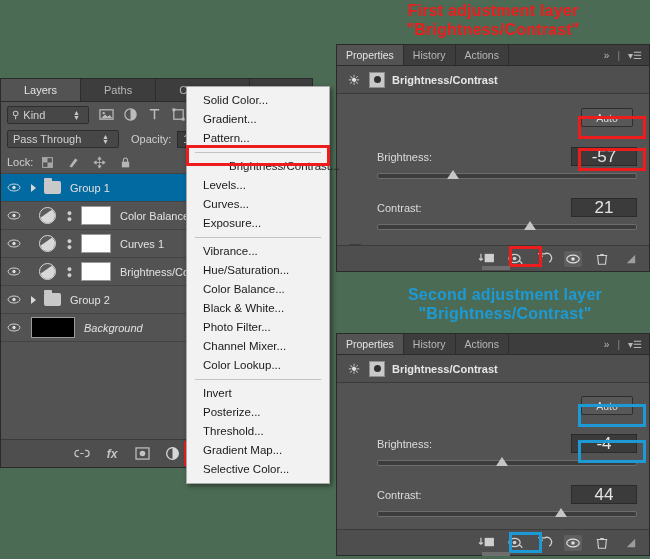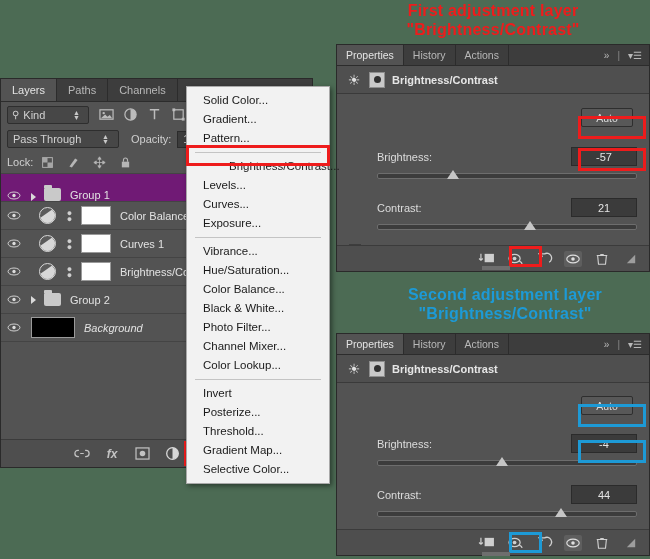--- a/index.html
+++ b/index.html
@@ -24,21 +24,21 @@
   #layers-panel{
     left:0;top:78px;width:313px;height:390px;
     background:#535353;border:1px solid #2a2a2a;
     box-sizing:border-box;
   }
   .panel-tabbar{
     height:22px;background:#3d3d3d;display:flex;align-items:stretch;
     border-bottom:1px solid #2c2c2c;position:relative;
   }
   .ptab{
-    display:flex;align-items:center;padding:0 11px;font-size:11px;color:#b8b8b8;
+    display:flex;align-items:center;padding:0 23px;font-size:11px;color:#b8b8b8;
     background:#3d3d3d;border-right:1px solid #2c2c2c;
   }
   .ptab.active{background:#535353;color:#e4e4e4;}
   .panel-tabfill{flex:1;background:#3d3d3d;}
 
   .lrow{display:flex;align-items:center;height:26px;padding:0 6px;box-sizing:border-box;}
   .sep{border-bottom:1px solid #444;}
 
   .ctrl{
     background:#474747;border:1px solid #2e2e2e;border-radius:2px;
@@ -56,21 +56,21 @@
   .lbl{font-size:11px;color:#cfcfcf;}
   .num-box{width:40px;height:17px;background:#3c3c3c;border:1px solid #2b2b2b;color:#dcdcdc;
            font-size:11px;display:flex;align-items:center;justify-content:center;box-sizing:border-box;}
 
   
   #layer-list{background:#535353;}
   .layer{
     display:flex;align-items:center;height:28px;border-bottom:1px solid #444;
     position:relative;box-sizing:border-box;
   }
-  .layer.selected{background:#701a75;align-items:flex-end;}
+  .layer.selected{background:#0369a1;}
   .eye{width:26px;display:flex;align-items:center;justify-content:center;}
   .eye svg{width:14px;height:11px;}
   .disc{width:15px;height:15px;border-radius:50%;border:1.5px solid #d8d8d8;position:relative;overflow:hidden;background:#5b5b5b;}
   .disc:after{content:"";position:absolute;left:-2px;top:6px;width:20px;height:14px;background:#d8d8d8;transform:rotate(-35deg);}
   .linkico{width:11px;height:15px;display:flex;flex-direction:column;align-items:center;justify-content:center;color:#cfcfcf;font-size:9px;line-height:6px;}
   .thumb{width:30px;height:19px;background:#fff;border:1px solid #9a9a9a;box-sizing:border-box;}
   .thumb.black{background:#000;}
   .lname{font-size:11px;color:#e2e2e2;margin-left:9px;white-space:nowrap;overflow:hidden;}
   .lname.italic{font-style:italic;}
   .folder{width:17px;height:13px;background:#c9c9c9;border-radius:1px 2px 2px 2px;position:relative;}
@@ -118,21 +118,21 @@
   .props-body{position:relative;padding:0 12px;box-sizing:border-box;margin-left:28px;}
   .auto-btn{
     width:52px;height:19px;background:#585858;border:1px solid #2e2e2e;border-radius:2px;
     color:#dcdcdc;font-size:10.5px;display:flex;align-items:center;justify-content:center;
     position:absolute;right:16px;box-sizing:border-box;
   }
   .srow{display:flex;align-items:center;justify-content:space-between;}
   .slabel{font-size:11px;color:#dcdcdc;}
   .sval{
     width:66px;height:19px;background:#3b3b3b;border:1px solid #2b2b2b;color:#e4e4e4;
-    font-size:11px;display:flex;align-items:center;justify-content:center;box-sizing:border-box;
+    font-size:17px;display:flex;align-items:center;justify-content:center;box-sizing:border-box;
   }
   .track{height:4px;background:#3c3c3c;border:1px solid #6d6d6d;border-radius:2px;position:relative;margin-top:7px;}
   .knob{
     position:absolute;top:-4px;width:0;height:0;
     border-left:6px solid transparent;border-right:6px solid transparent;border-bottom:9px solid #c6c6c6;
     transform:translateX(-6px);
   }
   .legacy{display:flex;align-items:center;gap:7px;}
   .chk{width:12px;height:12px;background:#6a6a6a;border:1px solid #3d3d3d;box-sizing:border-box;}
   .legacy-lbl{font-size:11px;color:#dcdcdc;}

